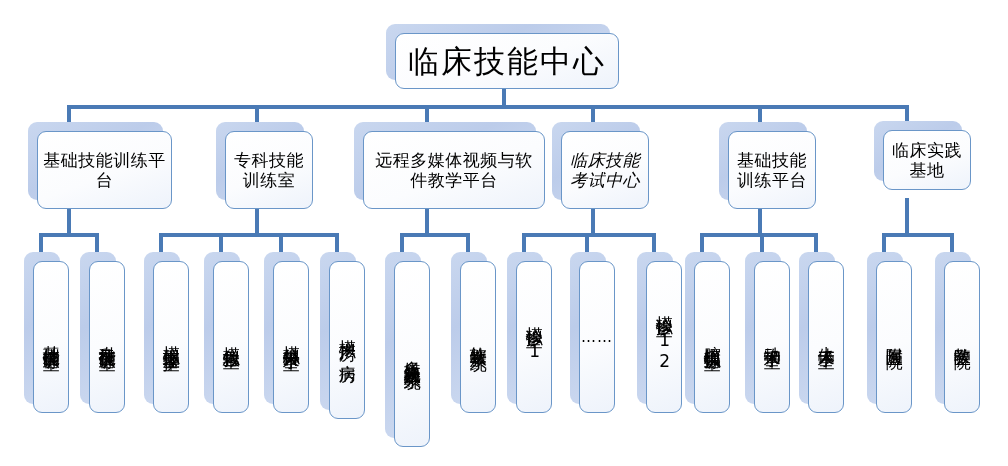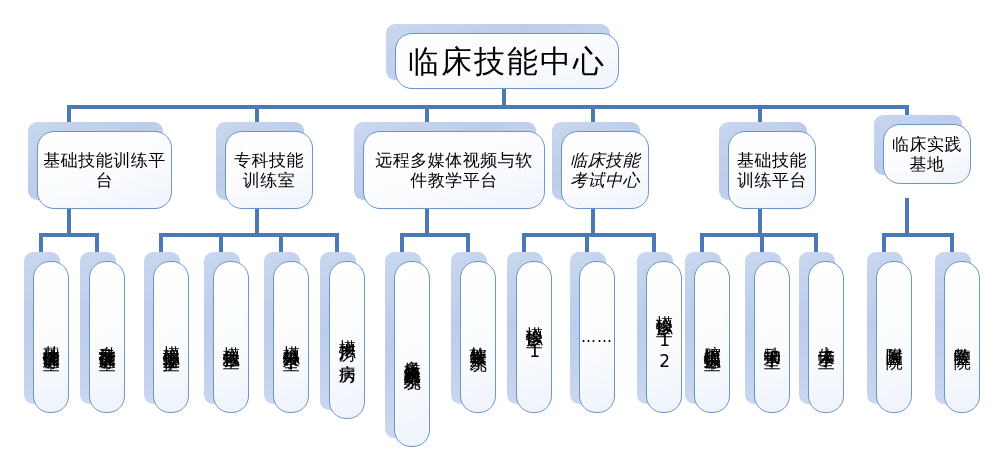--- a/index.html
+++ b/index.html
@@ -44,21 +44,21 @@
   }
   .node .face {
     position: absolute;
     left: 9px;
     top: 9px;
     width: 100%;
     height: 100%;
     box-sizing: border-box;
     background: linear-gradient(160deg, #ffffff 0%, #fbfcfe 55%, #eef3fb 100%);
     border: 1.4px solid #6a96c8;
-    border-radius: 17px;
+    border-radius: 9px;
     z-index: 2;
     display: flex;
     align-items: center;
     justify-content: center;
     color: #000000;
     text-align: center;
   }
 
   
   .node.horiz .face {
@@ -163,21 +163,21 @@
   <div class="node horiz" style="left:552px; top:122px; width:88px; height:78px;font-style:italic;">
     <div class="shadow"></div>
     <div class="face">临床技能考试中心</div>
   </div>
 
   <div class="node horiz" style="left:719px; top:122px; width:88px; height:78px;">
     <div class="shadow"></div>
     <div class="face">基础技能训练平台</div>
   </div>
 
-  <div class="node horiz" style="left:874px; top:115px; width:88px; height:60px;">
+  <div class="node horiz" style="left:874px; top:121px; width:88px; height:60px;">
     <div class="shadow"></div>
     <div class="face">临床实践基地</div>
   </div>
 
   <div class="node vert" style="left:24px; top:252px; width:36px; height:152px;">
     <div class="shadow"></div>
     <div class="face">基础技能训练室</div>
   </div>
 
   <div class="node vert" style="left:80px; top:252px; width:36px; height:152px;">

